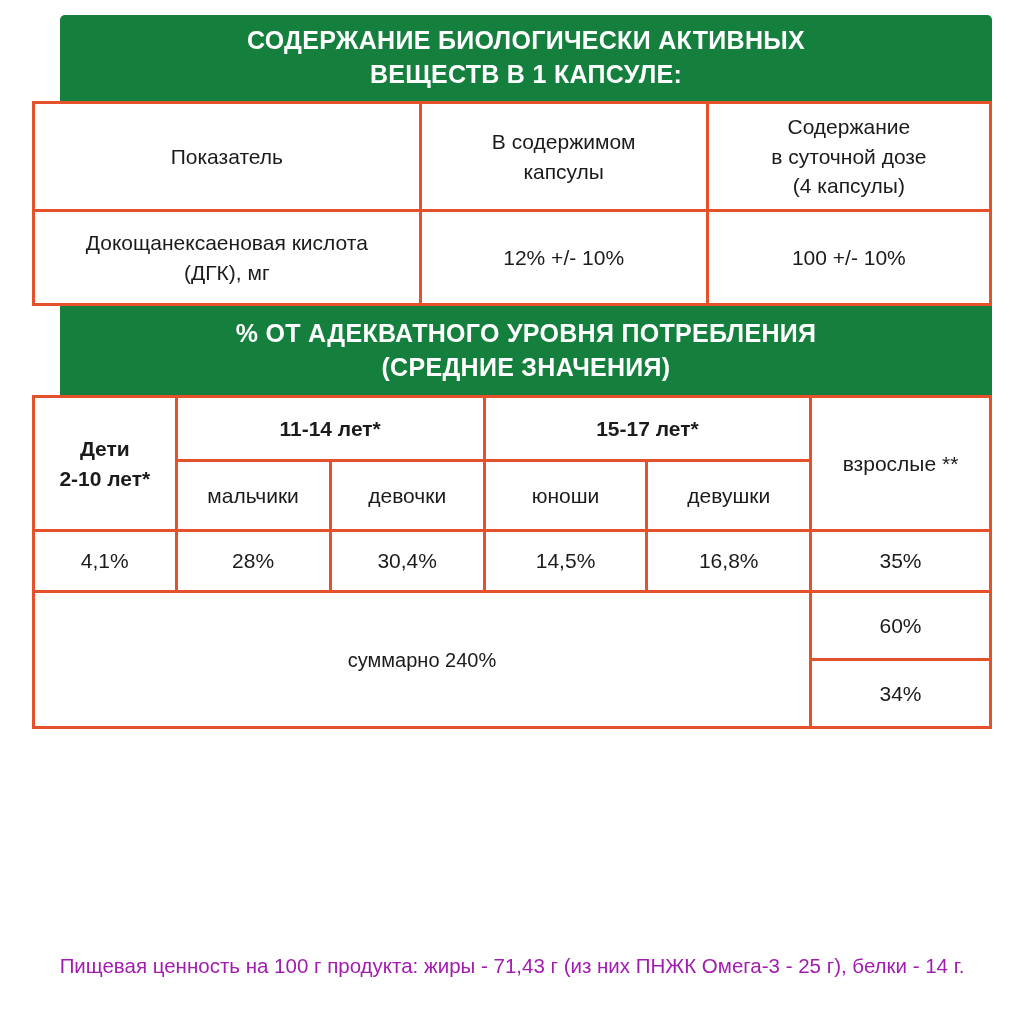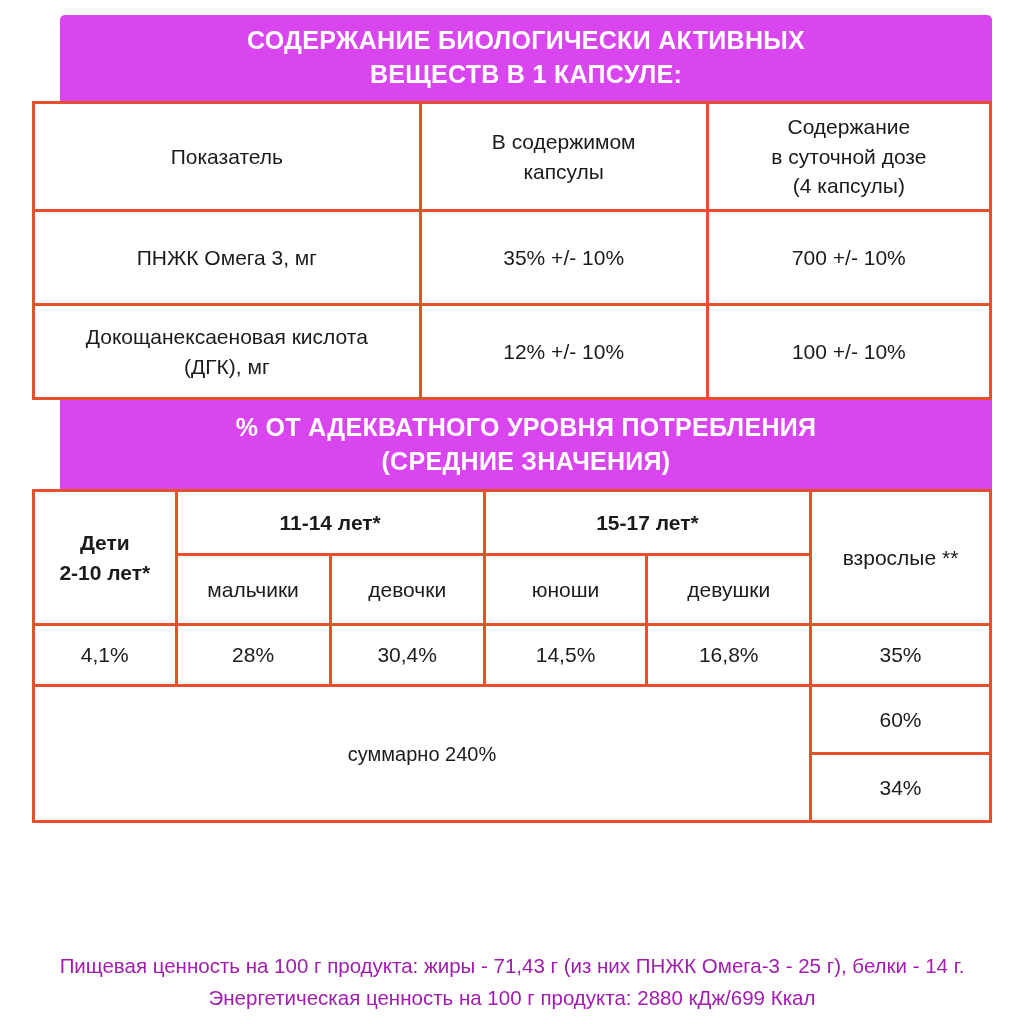--- a/index.html
+++ b/index.html
@@ -13,21 +13,21 @@
     color: #1b1b1b;
     position: relative;
   }
   .sheet {
     position: absolute;
     left: 32px;
     top: 15px;
     width: 960px;
   }
   .banner {
-    background: #d946ef;
+    background: #15803d;
     color: #ffffff;
     font-weight: bold;
     text-align: center;
     display: flex;
     align-items: center;
     justify-content: center;
     white-space: pre-line;
     font-size: 25px;
     line-height: 1.35;
     letter-spacing: 0.3px;
@@ -91,25 +91,20 @@
     <tbody>
       <tr class="t1-header">
         <td>Показатель</td>
         <td>В содержимом
 капсулы</td>
         <td>Содержание
 в суточной дозе
 (4 капсулы)</td>
       </tr>
       <tr class="t1-row">
-        <td>ПНЖК Омега 3, мг</td>
-        <td>35% +/- 10%</td>
-        <td>700 +/- 10%</td>
-      </tr>
-      <tr class="t1-row">
         <td>Докощанексаеновая кислота
 (ДГК), мг</td>
         <td>12% +/- 10%</td>
         <td>100 +/- 10%</td>
       </tr>
     </tbody>
   </table>
 
   <div class="banner second">% ОТ АДЕКВАТНОГО УРОВНЯ ПОТРЕБЛЕНИЯ
 (СРЕДНИЕ ЗНАЧЕНИЯ)</div>
@@ -152,14 +147,13 @@
       <tr class="t2-sum">
         <td>34%</td>
       </tr>
     </tbody>
   </table>
 
 </div>
 
 <div class="footer">
   <div>Пищевая ценность на 100 г продукта: жиры - 71,43 г (из них ПНЖК Омега-3 - 25 г), белки - 14 г.</div>
-  <div>Энергетическая ценность на 100 г продукта: 2880 кДж/699 Ккал</div>
 </div>
 
 </body></html>

